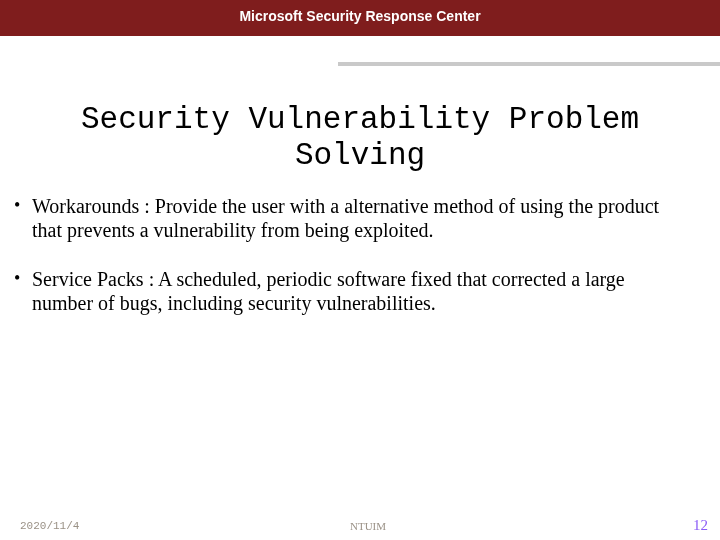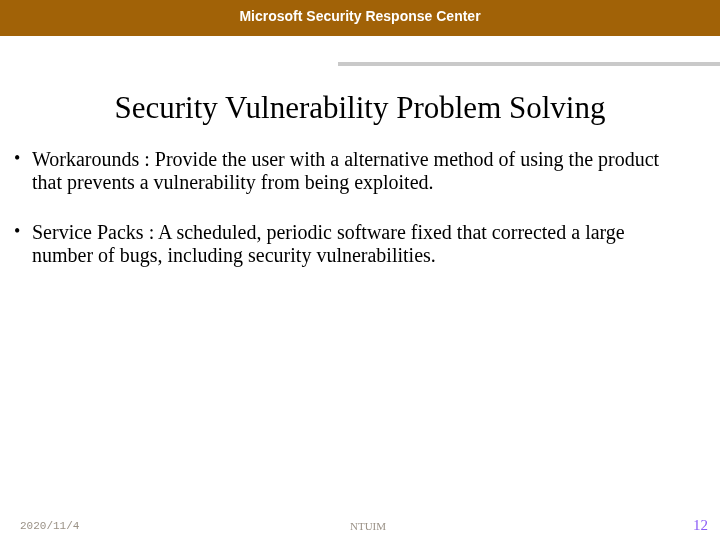--- a/index.html
+++ b/index.html
@@ -7,21 +7,21 @@
     width: 720px;
     height: 540px;
     background: #fff;
     font-family: Georgia, 'Times New Roman', serif;
     position: relative;
     overflow: hidden;
   }
   .header-bar {
     width: 100%;
     height: 36px;
-    background: #a16207;
+    background: #7f1d1d;
     position: relative;
   }
   .header-label {
     position: absolute;
     top: 8px;
     left: 0;
     width: 100%;
     text-align: center;
     font-family: Arial, sans-serif;
     font-weight: bold;
@@ -41,27 +41,28 @@
   }
   .sub-shadow {
     position: absolute;
     top: 26px;
     right: 0;
     height: 4px;
     width: 382px;
     background: #c9c9c9;
   }
   .slide-title {
-    margin-top: 20px;
+    margin-top: 32px;
     text-align: center;
     font-size: 31px;
     line-height: 1.15;
     font-weight: normal;
     color: #000;
     padding: 0 30px;
+    font-family: Liberation Mono, monospace;
   }
   .bullets {
     margin-top: 22px;
     padding: 0 48px 0 32px;
   }
   .bullets li {
     list-style: none;
     position: relative;
     font-size: 20px;
     line-height: 1.18;

